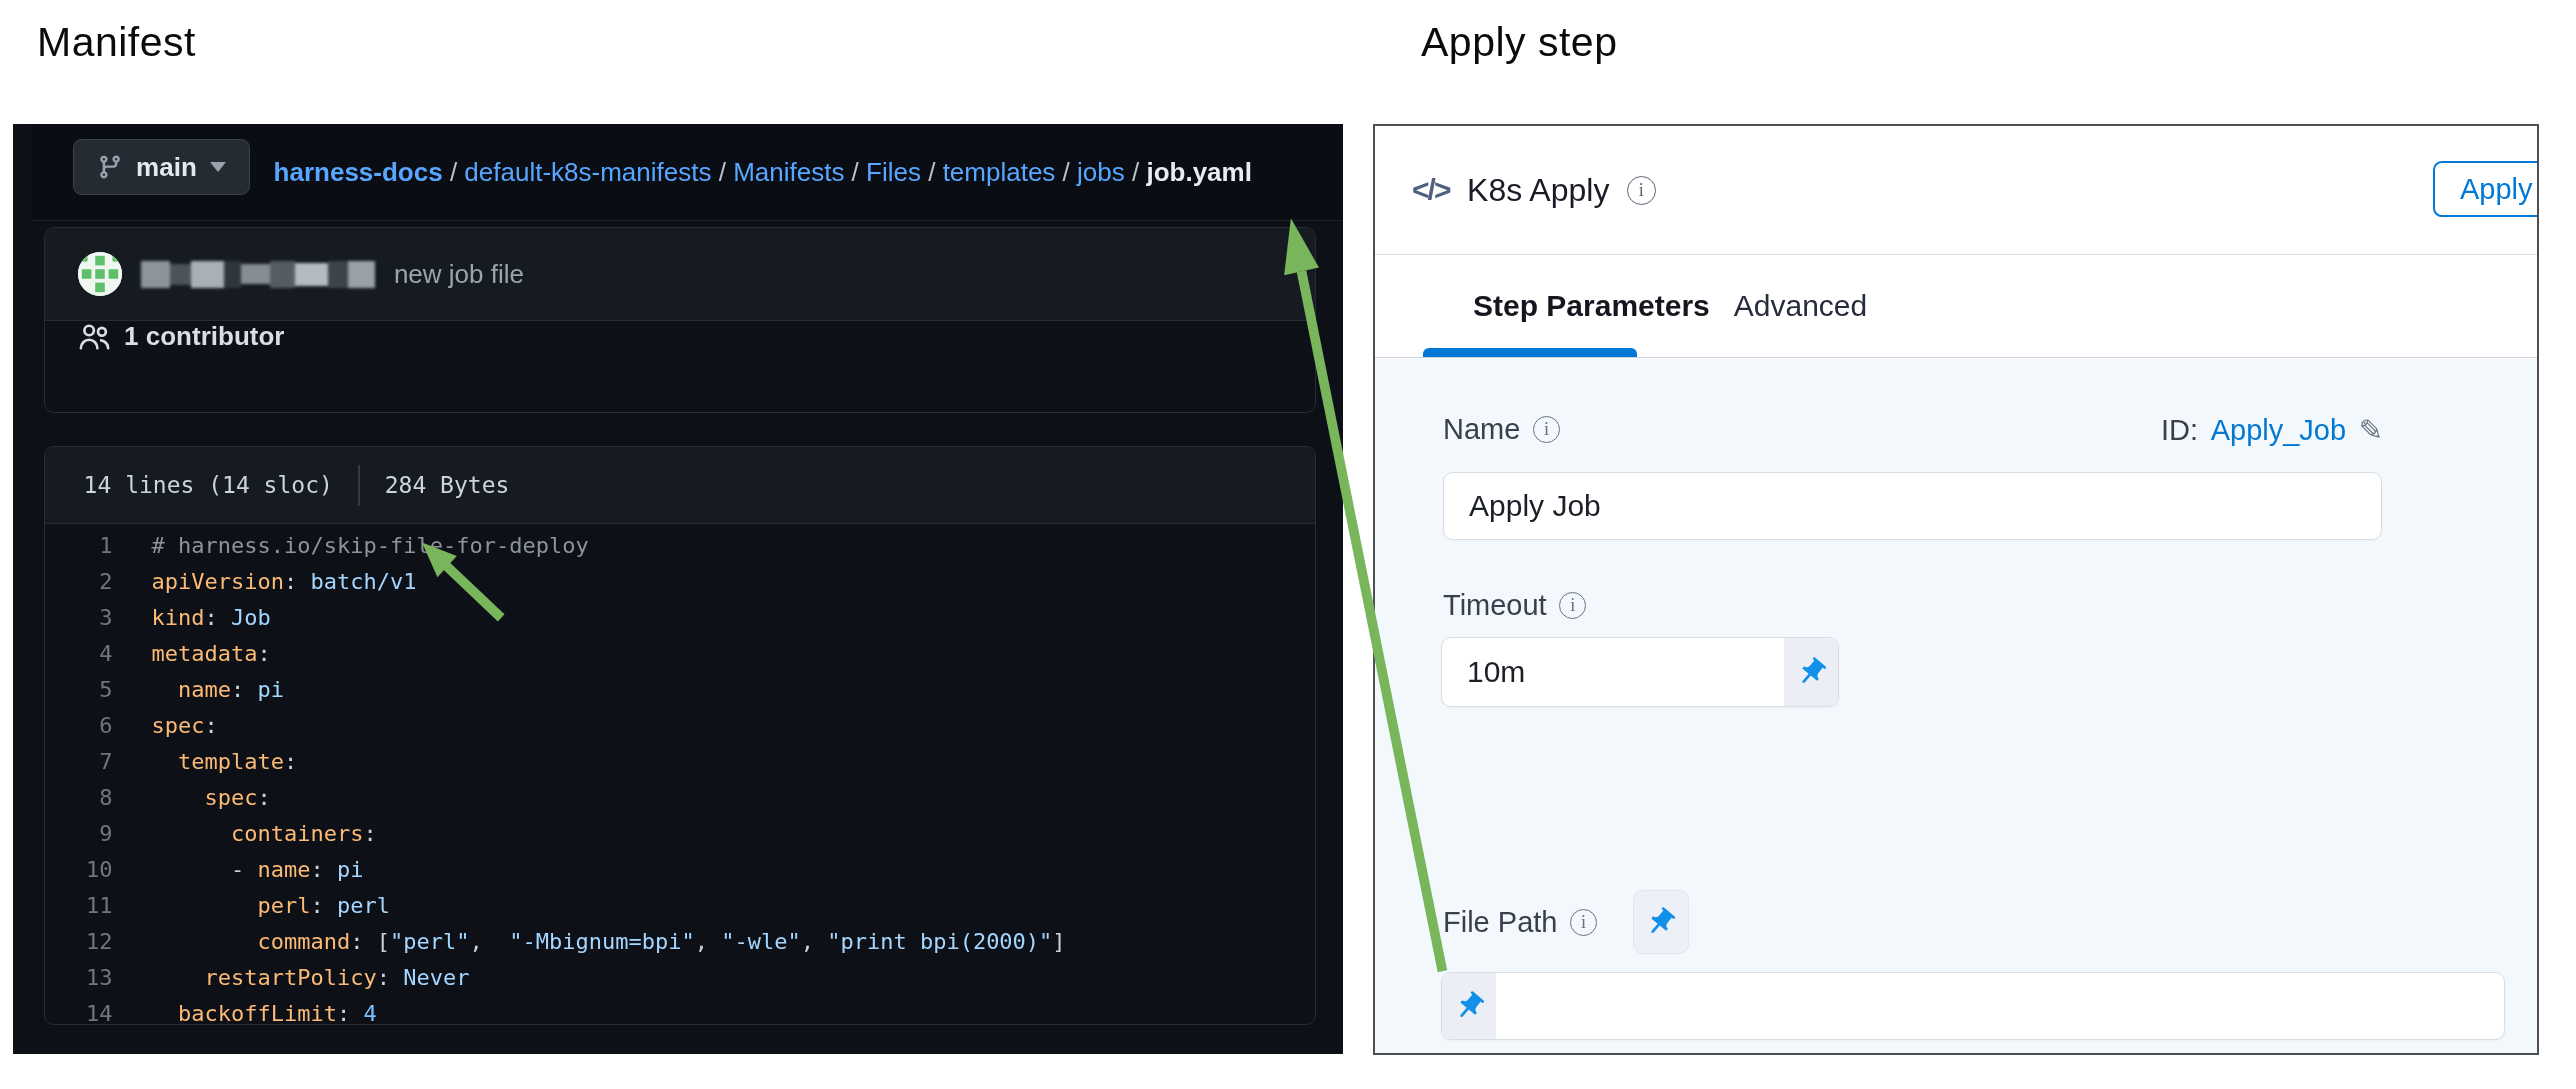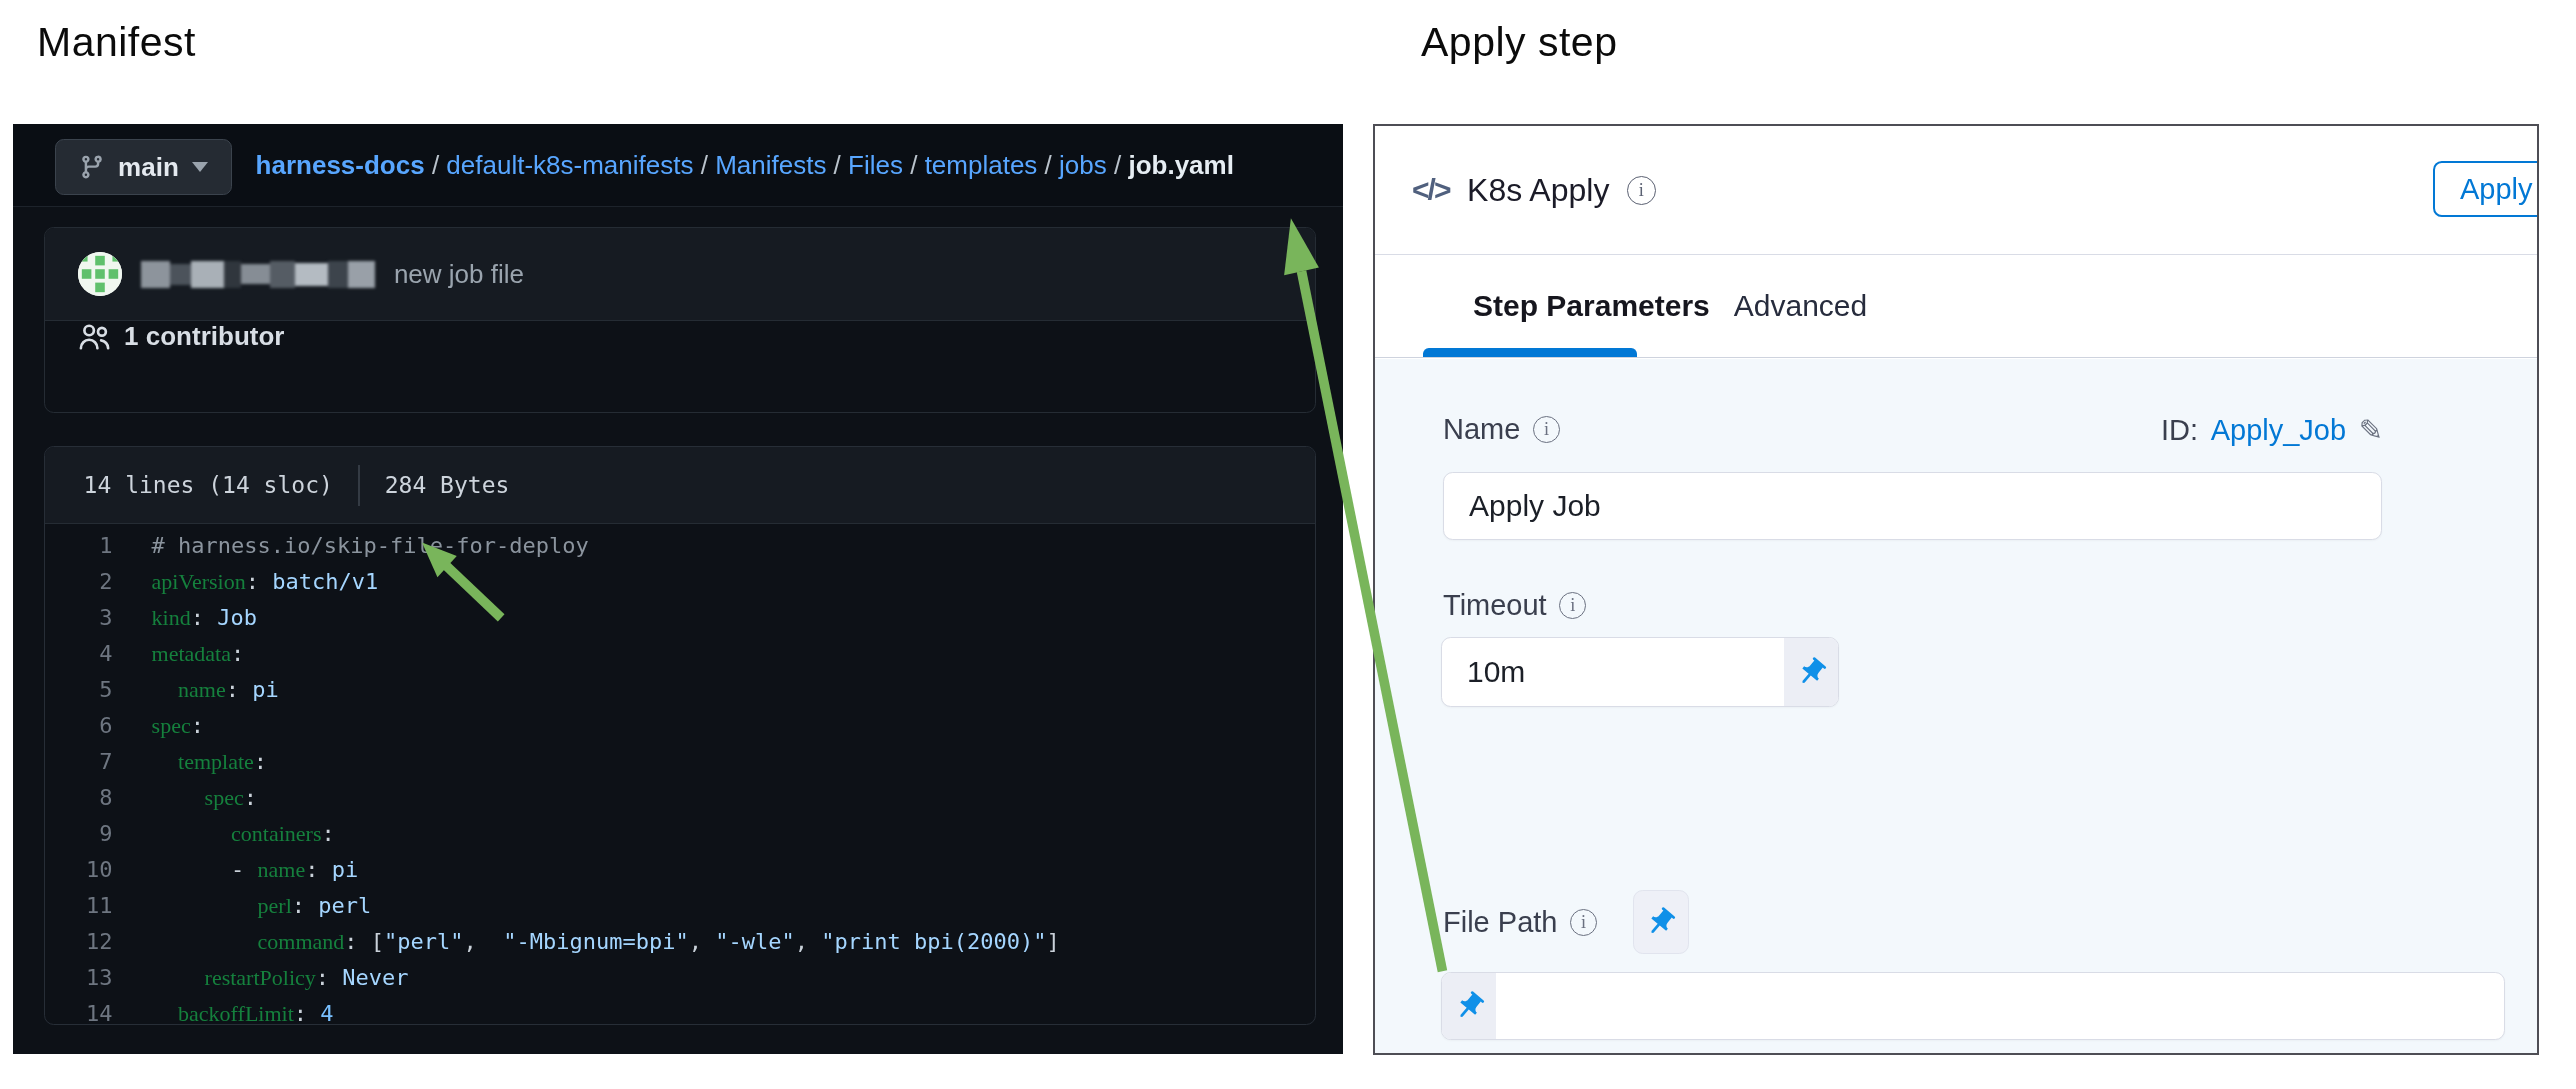--- a/index.html
+++ b/index.html
@@ -7,22 +7,22 @@
   .page { position:relative; width:2576px; height:1089px; background:#ffffff;
           font-family:"Liberation Sans", sans-serif; overflow:hidden; }
 
   .big-title { position:absolute; font-size:41px; color:#0b0b0b; letter-spacing:0.5px; }
   #left-title  { left:37px;  top:19.3px; }
   #right-title { left:1421px; top:19.3px; }
 
   
   .gh-panel { position:absolute; left:12.6px; top:124px; width:1330px; height:930px;
               background:#0d1117; }
-  .gh-header { position:relative; height:83px; background:#0a0e14;
-               border-bottom:1px solid #1d232b; }
+  .gh-header { position:relative; height:97px; background:#0a0e14;
+               border-bottom:1px solid #1d232b;margin-left:18px; }
   .branch-btn { position:absolute; left:42px; top:15.4px; height:56px; padding:0 23px;
                 background:#252b33; border:1px solid #3b434d; border-radius:8.7px;
                 display:flex; align-items:center; gap:13.5px; cursor:pointer; }
   .branch-btn svg { width:26px; height:26px; }
   .branch-label { color:#e4e9ef; font-size:26px; font-weight:700; }
   .caret-down { width:0; height:0; border-left:8.7px solid transparent;
                 border-right:8.7px solid transparent; border-top:10.6px solid #9aa3ad; }
   .breadcrumb { position:absolute; left:243px; top:0; height:100%;
                 display:flex; align-items:center; font-size:26px; white-space:pre; }
   .crumb-link { color:#58a6ff; cursor:pointer; }
@@ -58,21 +58,21 @@
   .code-stats { height:77px; background:#161b22; border-bottom:1px solid #252c34;
                 display:flex; align-items:center; padding-left:39px; gap:25px;
                 font-family:"DejaVu Sans Mono", monospace; font-size:23px; color:#cdd4dc; }
   .stats-div { width:1.9px; height:41px; background:#343b44; }
   .code-area { padding-top:3.9px; font-family:"DejaVu Sans Mono", monospace;
                font-size:22px; line-height:36px; }
   .code-line { display:flex; }
   .ln { width:68px; flex:none; text-align:right; color:#6e7681; }
   .lc { padding-left:39px; white-space:pre; color:#c9d1d9; }
   .tok-cm { color:#8b949e; }
-  .tok-k  { color:#15803d;font-family:Liberation Serif, serif; }
+  .tok-k  { color:#fdba74; }
   .tok-s  { color:#a5d6ff; }
   .tok-n  { color:#79c0ff; }
   .tok-p  { color:#c9d1d9; }
 
   
   .step-panel { position:absolute; left:1373px; top:124px; width:1166px; height:931px;
                 background:#ffffff; border:2.9px solid #4e4e55; overflow:hidden; }
   .step-header { position:relative; height:129px; display:flex; align-items:center;
                  padding-left:37px; gap:17.4px; border-bottom:1px solid #d9dce6; }
   .code-icon { color:#50607e; font-size:30px; font-weight:700; letter-spacing:-1.9px; }

